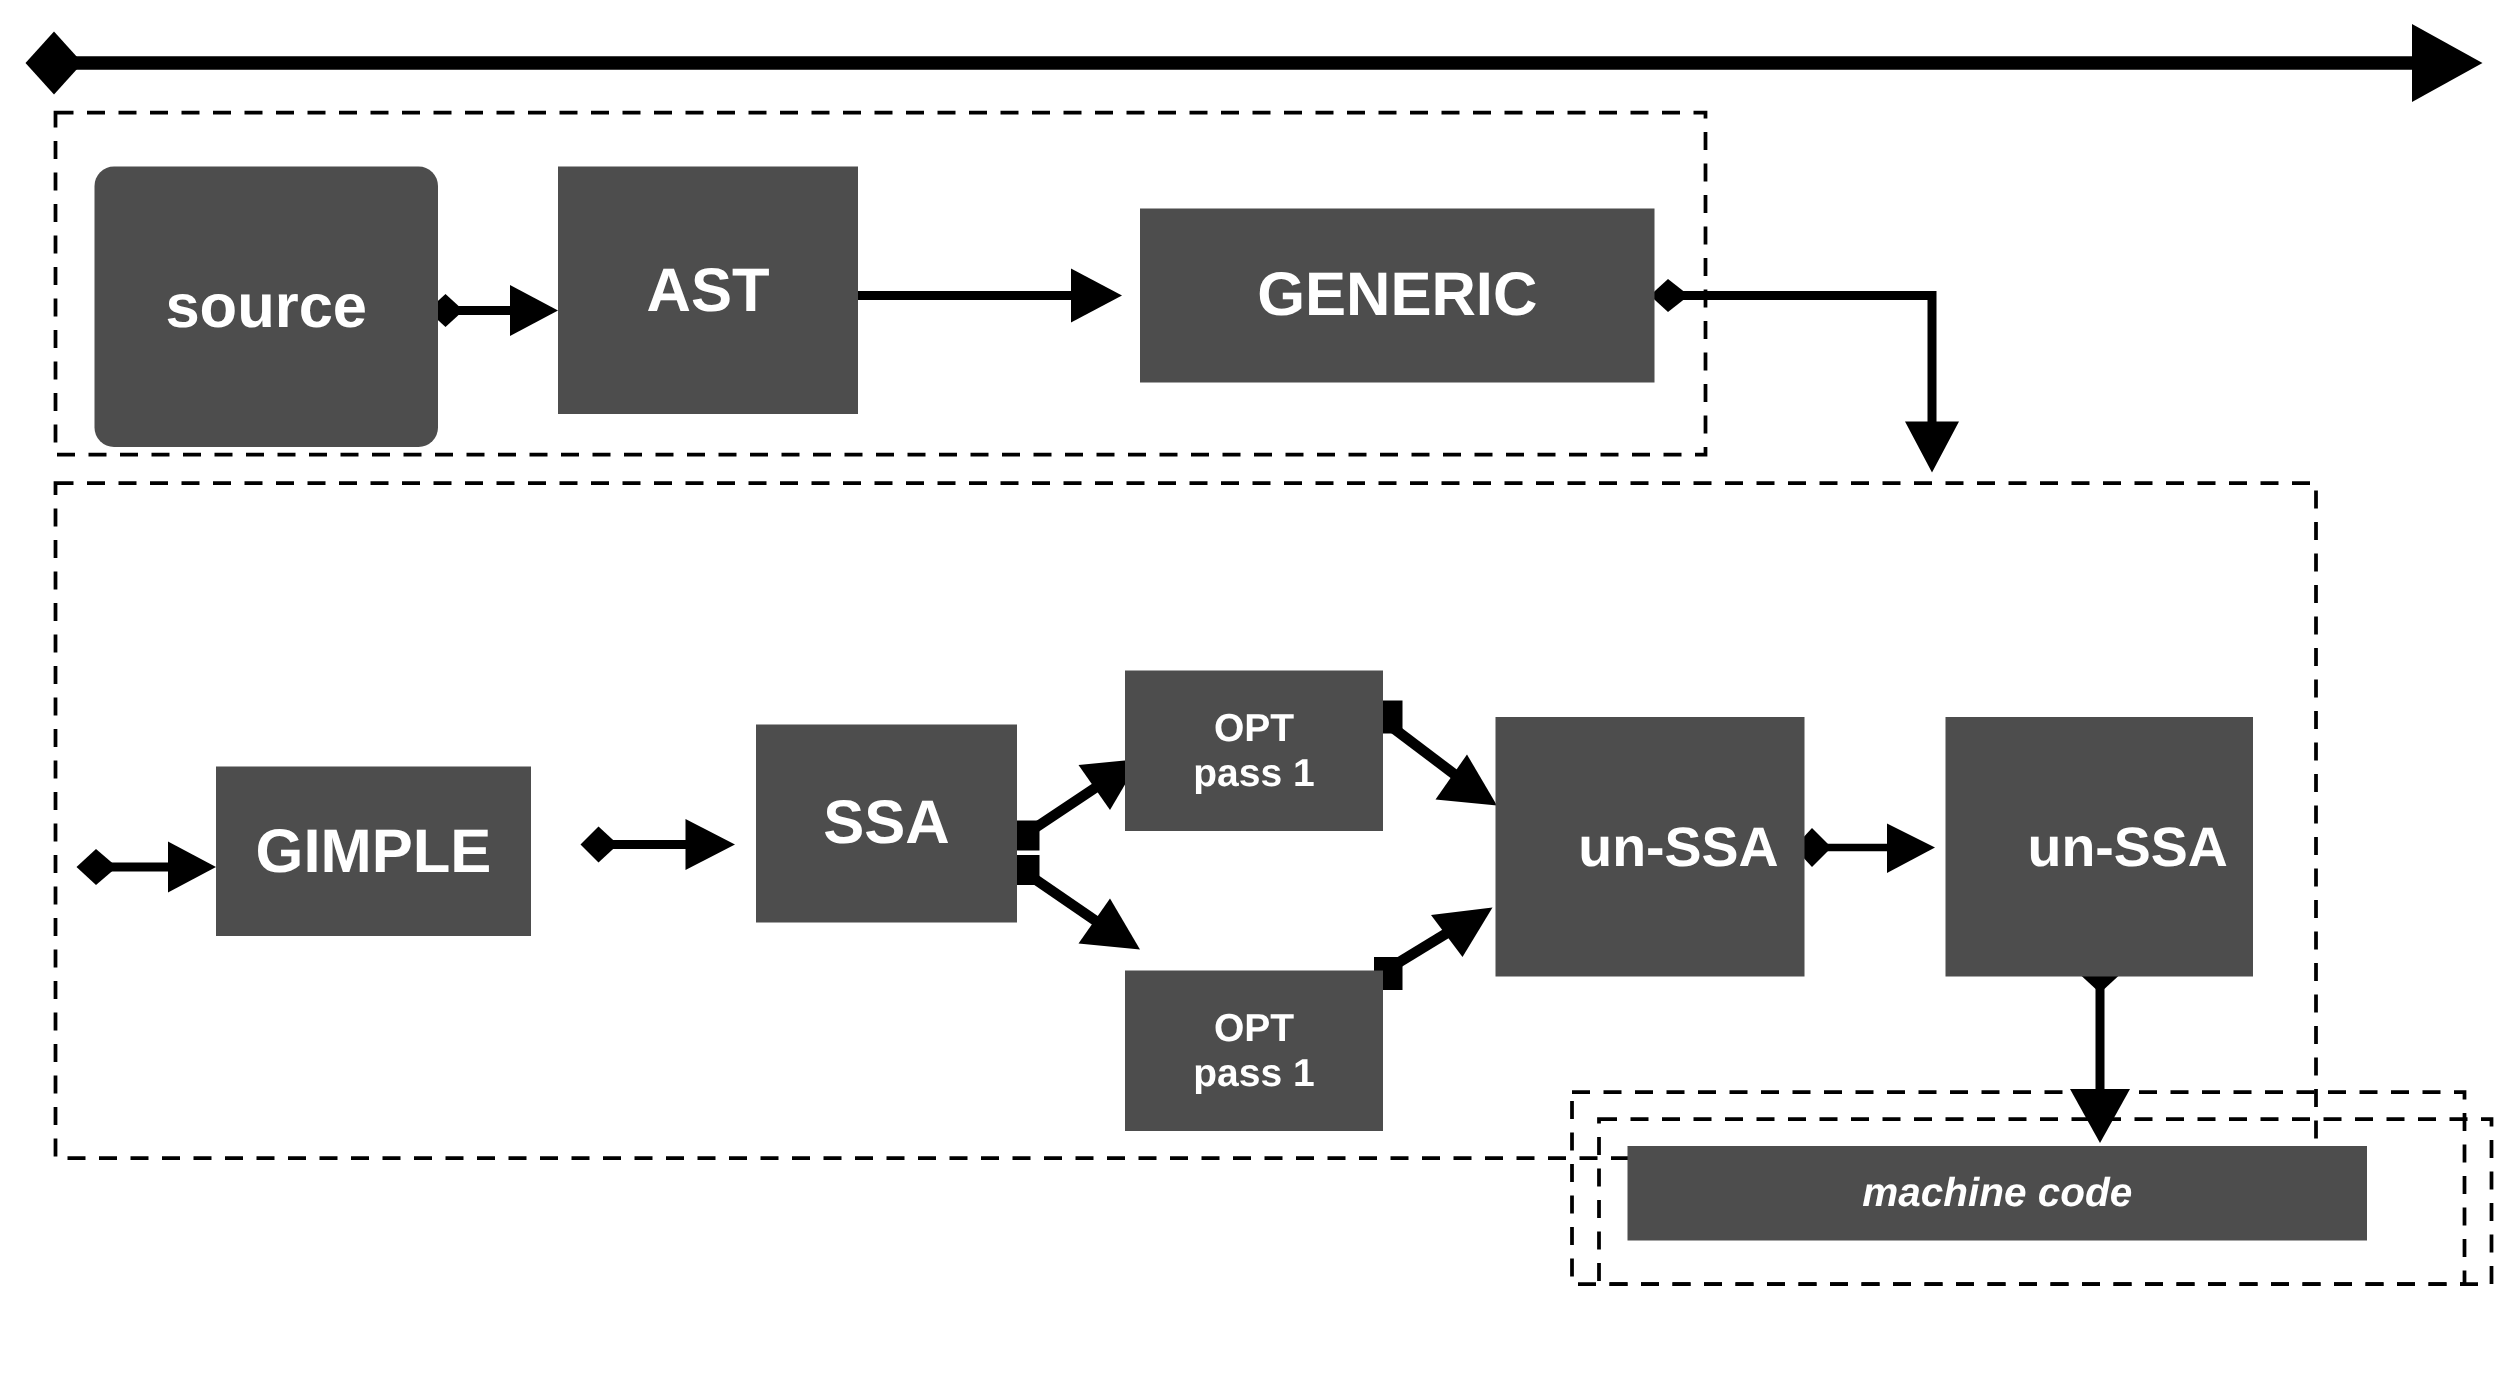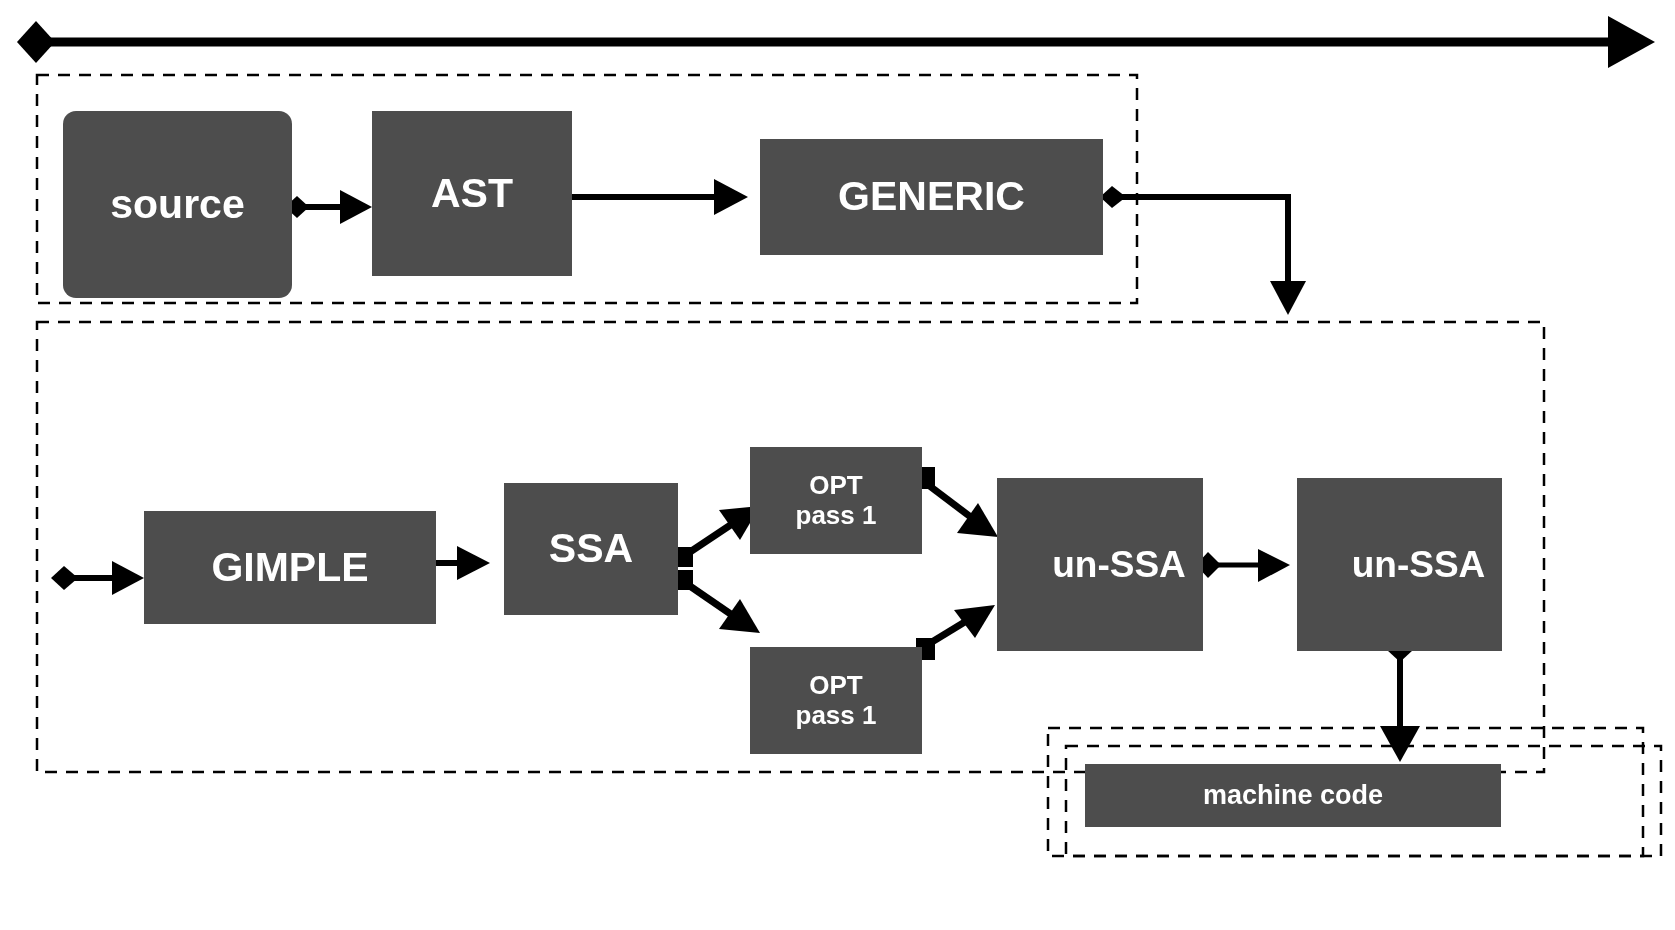--- a/index.html
+++ b/index.html
@@ -139,21 +139,21 @@
   </div>
 
   <div class="node-box sz-lg" style="left:372px; top:111px; width:200px; height:165px;">
     <span>AST</span>
   </div>
 
   <div class="node-box sz-lg" style="left:760px; top:139px; width:343px; height:116px;">
     <span>GENERIC</span>
   </div>
 
-  <div class="node-box sz-lg" style="left:144px; top:511px; width:292px; height:113px;">
+  <div class="node-box sz-lg" style="left:144px; top:511px; width:210px; height:113px;">
     <span>GIMPLE</span>
   </div>
 
   <div class="node-box sz-lg" style="left:504px; top:483px; width:174px; height:132px;">
     <span>SSA</span>
   </div>
 
   <div class="node-box sz-sm" style="left:750px; top:407px; width:172px; height:107px; flex-direction:column;">
     <span>OPT</span>
     <span>pass 1</span>
@@ -165,17 +165,17 @@
   </div>
 
   <div class="node-box sz-md" style="left:997px; top:478px; width:206px; height:173px;">
     <span>un-SSA</span>
   </div>
 
   <div class="node-box sz-md" style="left:1297px; top:478px; width:205px; height:173px;">
     <span>un-SSA</span>
   </div>
 
-  <div class="node-box sz-mc" style="left:1085px; top:764px; width:416px; height:63px;">
+  <div class="node-box sz-mc" style="left:1085px; top:764px; width:493px; height:63px;font-style:italic;">
     <span>machine code</span>
   </div>
 
 </div>
 
 </body></html>

